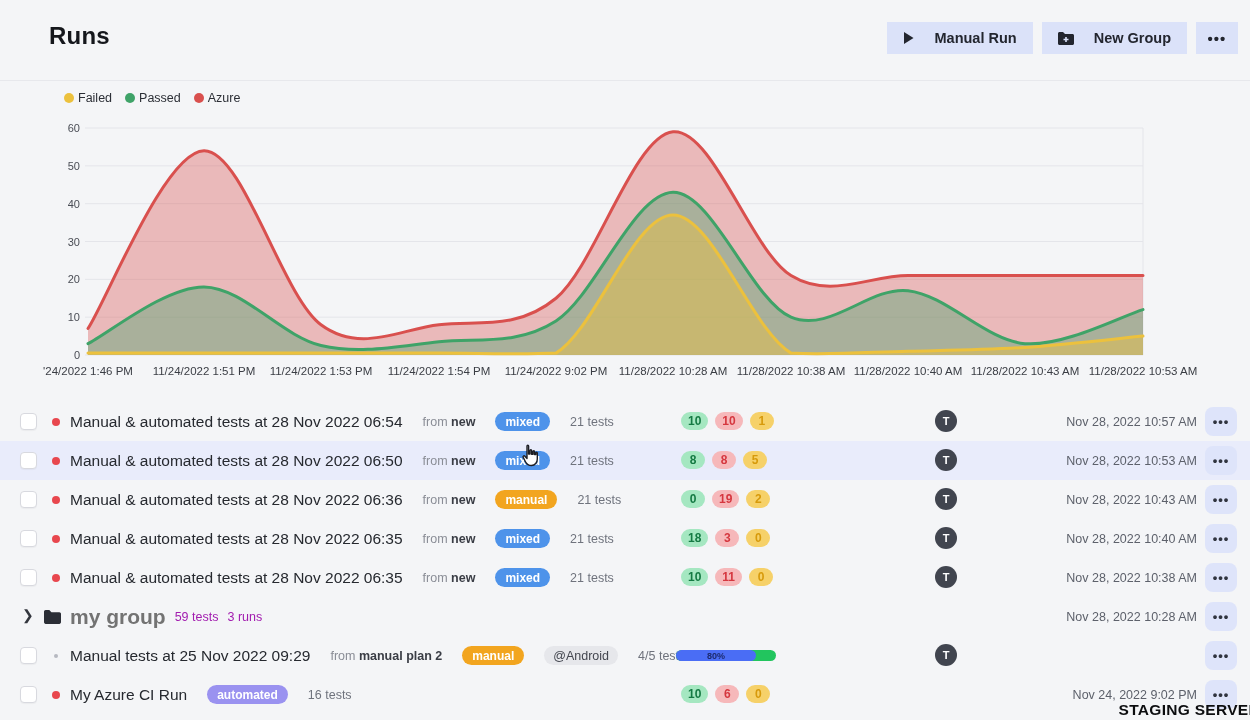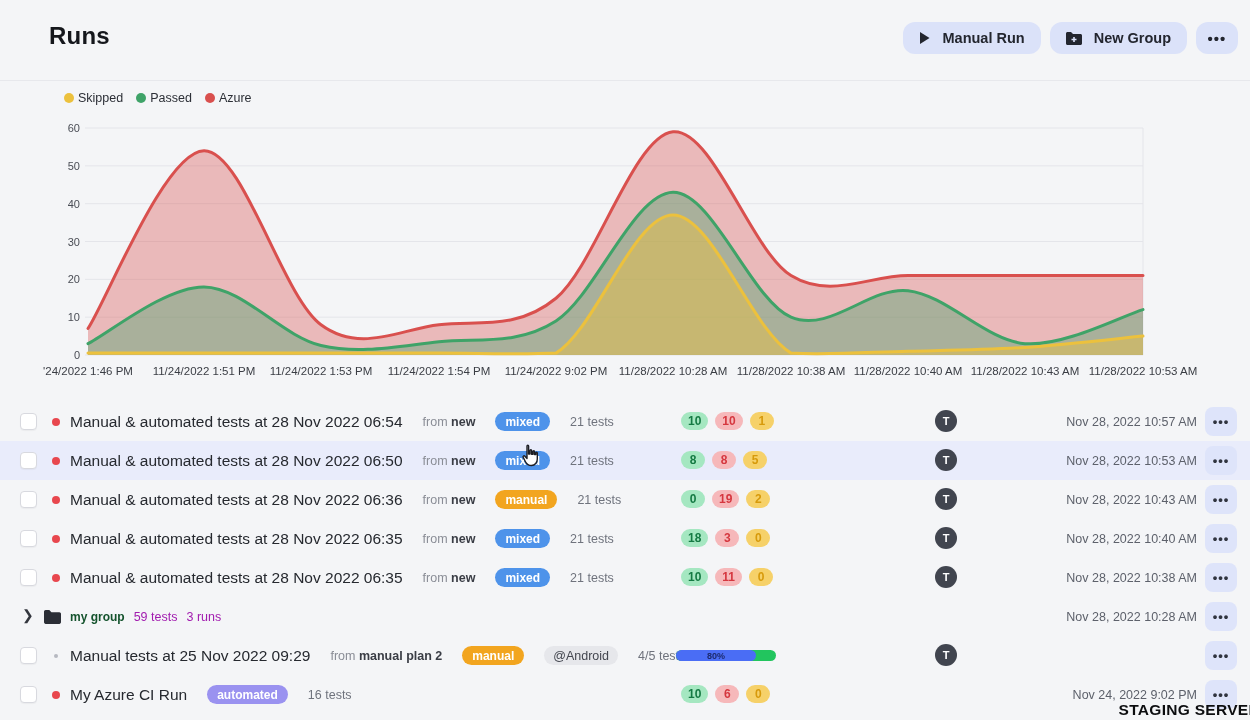--- a/index.html
+++ b/index.html
@@ -3,21 +3,21 @@
 <meta charset="utf-8">
 <style>
   * { margin:0; padding:0; box-sizing:border-box; }
   html,body { width:1250px; height:720px; overflow:hidden; }
   body { background:#f4f5f7; font-family:"Liberation Sans", sans-serif; color:#26292f; position:relative; }
 
   
   .header { position:absolute; top:0; left:0; width:1250px; height:81px; border-bottom:1px solid #e7e8ec; }
   .page-title { position:absolute; top:22px; left:18px; font-size:24px; font-weight:800; color:#15171c; letter-spacing:.2px;margin-left:31px; }
   .header-actions { position:absolute; top:22px; right:12px; display:flex; gap:9px; }
-  .hbtn { height:32px; background:#dbe2f9; border:none; border-radius:12px; display:flex; align-items:center; gap:12px;
+  .hbtn { height:32px; background:#dbe2f9; border:none; border-radius:0; display:flex; align-items:center; gap:20px;
           padding:0 16px; font-family:inherit; font-size:14.5px; font-weight:700; color:#23262f; cursor:pointer; }
   .hbtn.menu { width:42px; justify-content:center; padding:0; font-size:15px; letter-spacing:1px; }
 
   
   .legend { position:absolute; top:91px; left:64px; display:flex; gap:13px; align-items:center; }
   .legend-item { display:flex; align-items:center; gap:4px; font-size:12.5px; color:#2c2f36; }
   .legend-dot { width:10px; height:10px; border-radius:50%; display:inline-block; }
 
   
   #chart-svg { position:absolute; top:113px; left:0; }
@@ -47,21 +47,21 @@
   .pill.green { background:#a5e7c1; color:#157a43; }
   .pill.red { background:#f6b8ba; color:#d5373f; }
   .pill.yellow { background:#f6d169; color:#d79a0b; }
   .avatar { position:absolute; left:935px; top:8px; width:22px; height:22px; border-radius:50%; background:#41454f;
             color:#fff; font-size:11px; font-weight:700; display:flex; align-items:center; justify-content:center; }
   .ts { position:absolute; right:53px; top:13px; font-size:12.5px; color:#5d616b; }
   .row-menu { position:absolute; right:13px; top:5px; width:32px; height:29px; background:#dee4fa; border:none;
               border-radius:8px; color:#30343f; font-size:13px; font-weight:700; letter-spacing:1px; cursor:pointer; z-index:3; }
   .chev { position:absolute; left:22px; top:10px; font-size:14px; color:#33363e; cursor:pointer; }
   .group-main { position:absolute; left:44px; top:0; height:39px; display:flex; align-items:center; gap:9px; white-space:nowrap; }
-  .group-title { font-size:12px; font-weight:700; color:#14532d; }
+  .group-title { font-size:21px; font-weight:700; color:#737373; }
   .group-meta { font-size:12.5px; color:#a21caf; }
   .progress { position:absolute; left:676px; top:14px; width:100px; height:11px; background:#22c55e; border-radius:6px; }
   .progress-fill { height:11px; width:80%; background:#4a6df5; border-radius:6px; display:flex; align-items:center; justify-content:center; }
   .progress-label { font-size:9px; font-weight:700; color:#1c2a6e; }
 
   .watermark { position:absolute; bottom:1px; right:-10px; font-size:15.5px; font-weight:800; color:#0c0d0f;
                letter-spacing:.3px; white-space:nowrap; z-index:2; }
   #cursor { position:absolute; left:519px; top:444px; z-index:9; pointer-events:none; }
 </style>
 </head>
@@ -83,21 +83,21 @@
       </svg>
       <span>New Group</span>
     </button>
     <button class="hbtn menu">•••</button>
   </div>
 </div>
 
 <div class="legend" id="legend">
     <div class="legend-item">
       <span class="legend-dot" style="background: rgb(236, 193, 61);"></span>
-      <span>Skipped</span>
+      <span>Failed</span>
     </div>
     <div class="legend-item">
       <span class="legend-dot" style="background: rgb(63, 163, 104);"></span>
       <span>Passed</span>
     </div>
     <div class="legend-item">
       <span class="legend-dot" style="background: rgb(217, 80, 78);"></span>
       <span>Azure</span>
     </div>
   </div>

